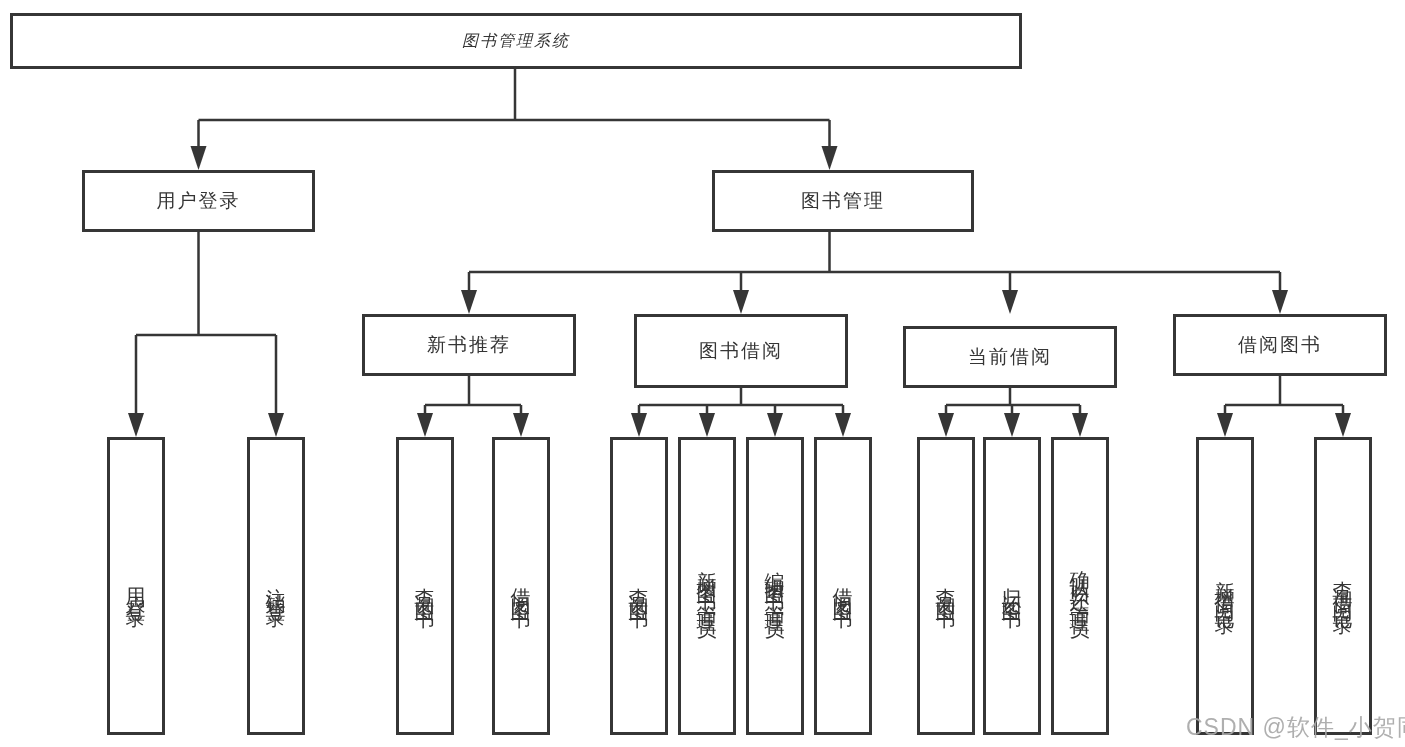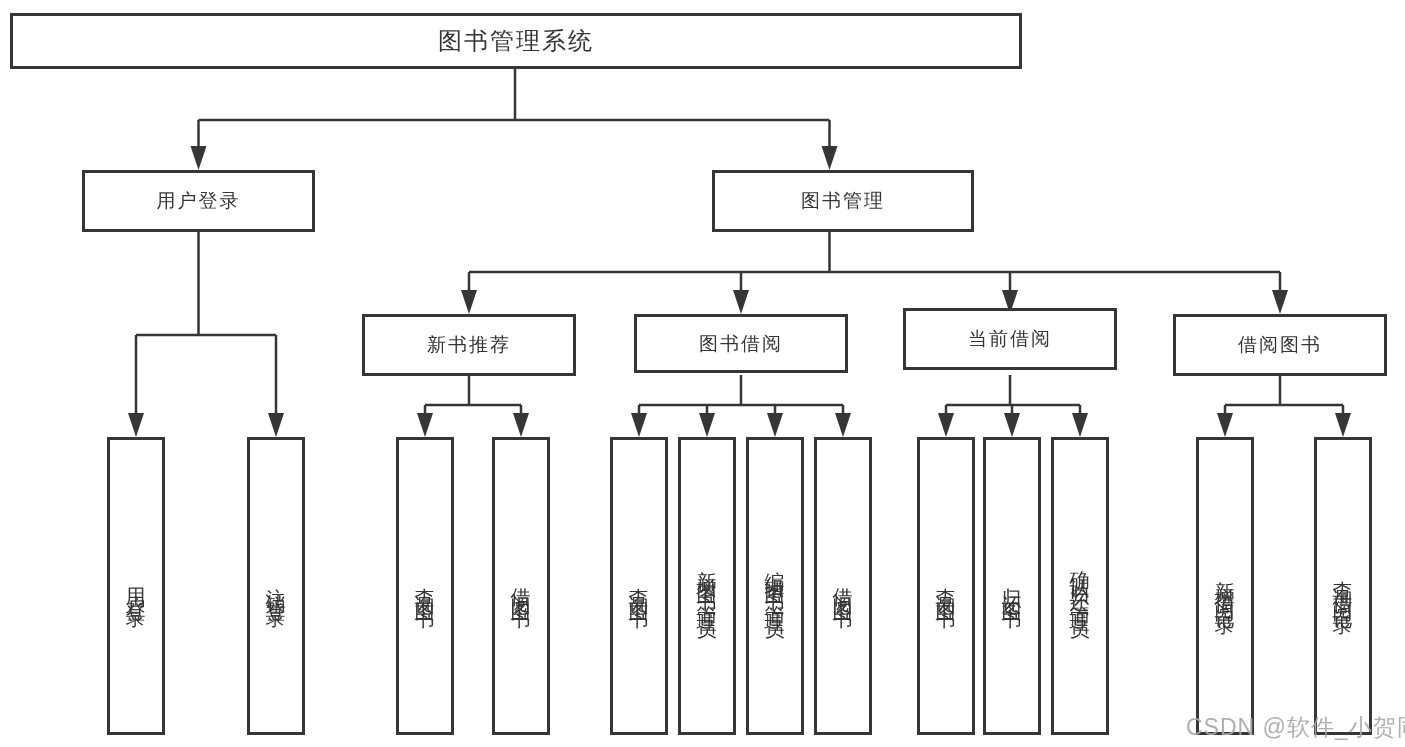--- a/index.html
+++ b/index.html
@@ -22,36 +22,36 @@
     box-sizing: border-box;
     background: #ffffff;
     border: 3px solid #363636;
     display: flex;
     align-items: center;
     justify-content: center;
     color: #353535;
     z-index: 2;
   }
   .h-node { font-size: 19px; letter-spacing: 2px; }
-  .root-node { font-size: 24px; }
+  .root-node { font-size: 16px; font-style: italic; }
   .v-node .label {
     writing-mode: vertical-rl;
     text-orientation: mixed;
     font-size: 20px;
     letter-spacing: 7px;
     line-height: 1;
     white-space: nowrap;
   }
   
   #root   { left: 10px;  top: 13px;  width: 1012px; height: 56px; }
   #l2a    { left: 82px;  top: 170px; width: 233px;  height: 62px; }
   #l2b    { left: 712px; top: 170px; width: 262px;  height: 62px; }
   #l3a    { left: 362px; top: 314px; width: 214px;  height: 62px; }
-  #l3b    { left: 634px; top: 314px; width: 214px;  height: 59px; justify-content: center; }
-  #l3c    { left: 903px; top: 308px; width: 214px;  height: 62px; }
+  #l3b    { left: 634px; top: 314px; width: 214px;  height: 74px; justify-content: center; }
+  #l3c    { left: 903px; top: 326px; width: 214px;  height: 62px; }
   #l3d    { left: 1173px;top: 314px; width: 214px;  height: 62px; }
   .leaf   { top: 437px; width: 58px; height: 298px; }
   #g1a { left: 107px; }  #g1b { left: 247px; }
   #g2a { left: 396px; }  #g2b { left: 492px; }
   #g3a { left: 610px; }  #g3b { left: 678px; }  #g3c { left: 746px; }  #g3d { left: 814px; }
   #g4a { left: 917px; }  #g4b { left: 983px; }  #g4c { left: 1051px; }
   #g5a { left: 1196px; } #g5b { left: 1314px; }
   #watermark {
     position: absolute;
     left: 1186px;

